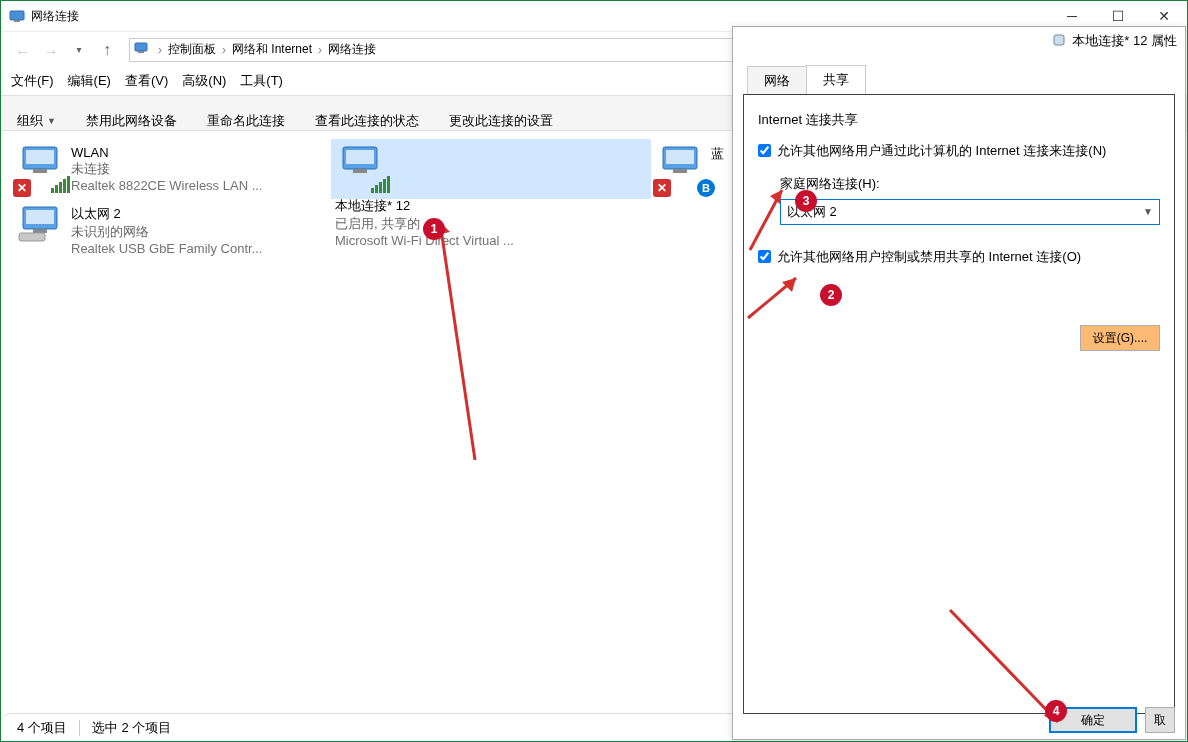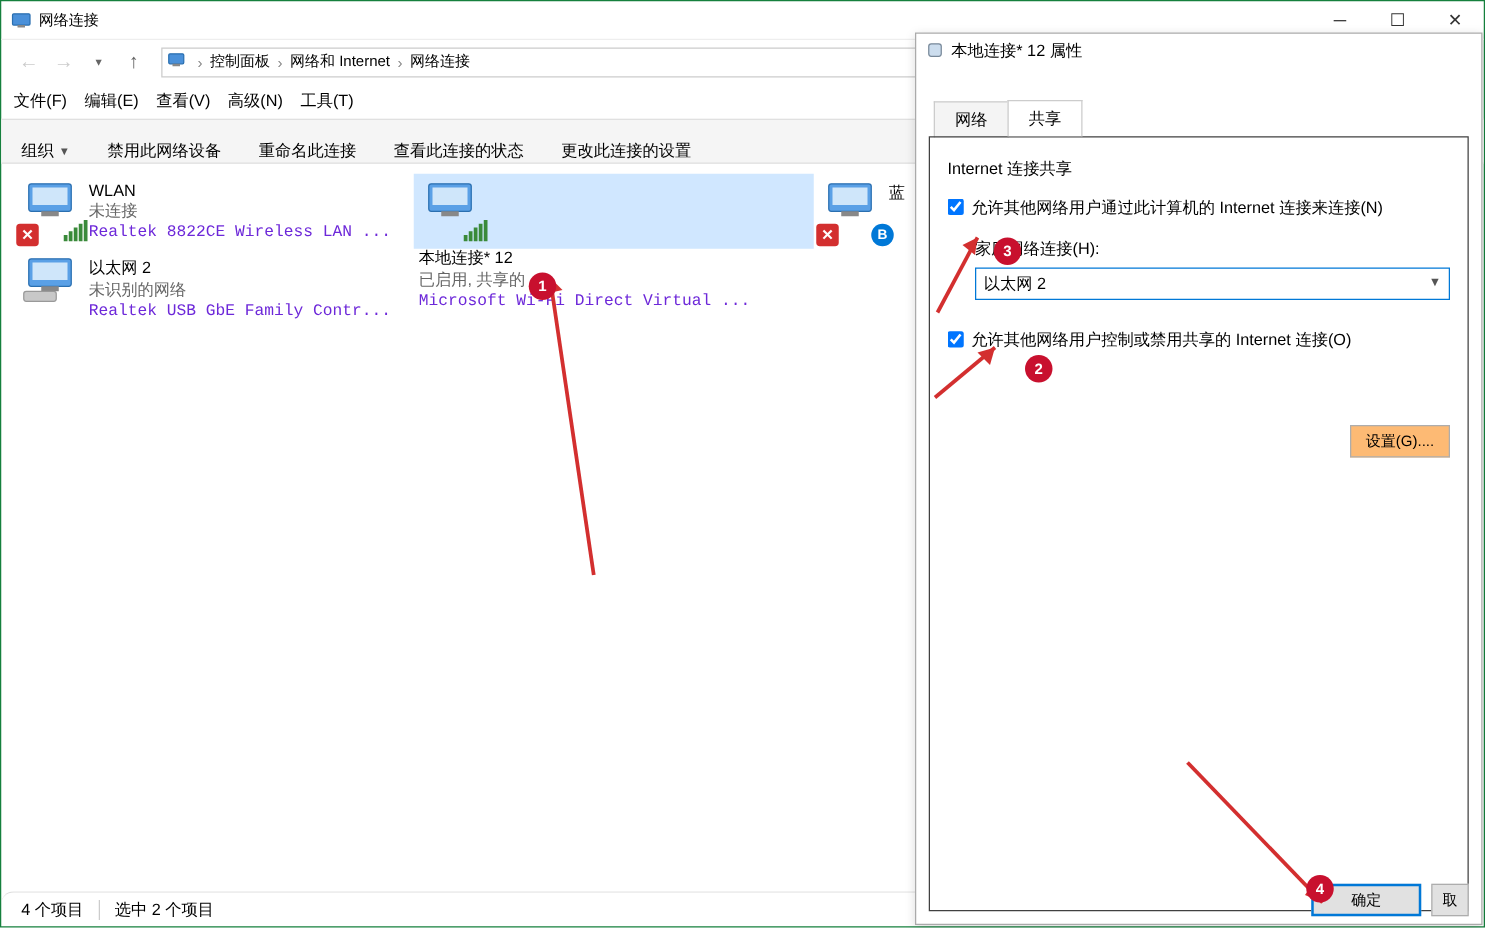--- a/index.html
+++ b/index.html
@@ -154,21 +154,21 @@
 }
 .sig-bars span:nth-child(1){height:5px}
 .sig-bars span:nth-child(2){height:8px}
 .sig-bars span:nth-child(3){height:11px}
 .sig-bars span:nth-child(4){height:14px}
 .sig-bars span:nth-child(5){height:17px}
 
 .conn-text { font-size: 13px; padding-top: 2px; }
 .conn-text .line1 { }
 .conn-text .line2 { color: #666; }
-.conn-text .line3 { color: #6d28d9; font-family: Liberation Mono, monospace; }
+.conn-text .line3 { color: #737373; }
 
 .statusbar {
   position: absolute;
   left: 0; right: 0; bottom: 0;
   height: 28px;
   border-top: 1px solid #ddd;
   display: flex;
   align-items: center;
   padding: 0 16px;
   font-size: 13px;
@@ -186,38 +186,38 @@
   background: #fff;
   border: 1px solid #aaa;
   box-shadow: 0 2px 8px rgba(0,0,0,0.15);
 }
 .props-title {
   height: 28px;
   display: flex;
   align-items: center;
   padding: 0 8px;
   font-size: 13px;
+  justify-content: flex-end;
 }
 .props-title .window-icon { margin-right: 6px; }
 
 .tabs-row {
   display: flex;
   align-items: flex-end;
   padding-left: 14px;
   margin-top: 10px;
 }
 .tab {
   padding: 5px 16px;
   border: 1px solid #ccc;
   border-bottom: none;
   background: #fff;
   font-size: 13px;
   margin-right: -1px;
   position: relative;
-  margin-top: 15px;
 }
 .tab.inactive {
   background: #f4f4f4;
   top: 1px;
 }
 .tab.active {
   background: #fff;
   z-index: 2;
 }
 .tab-panel {

